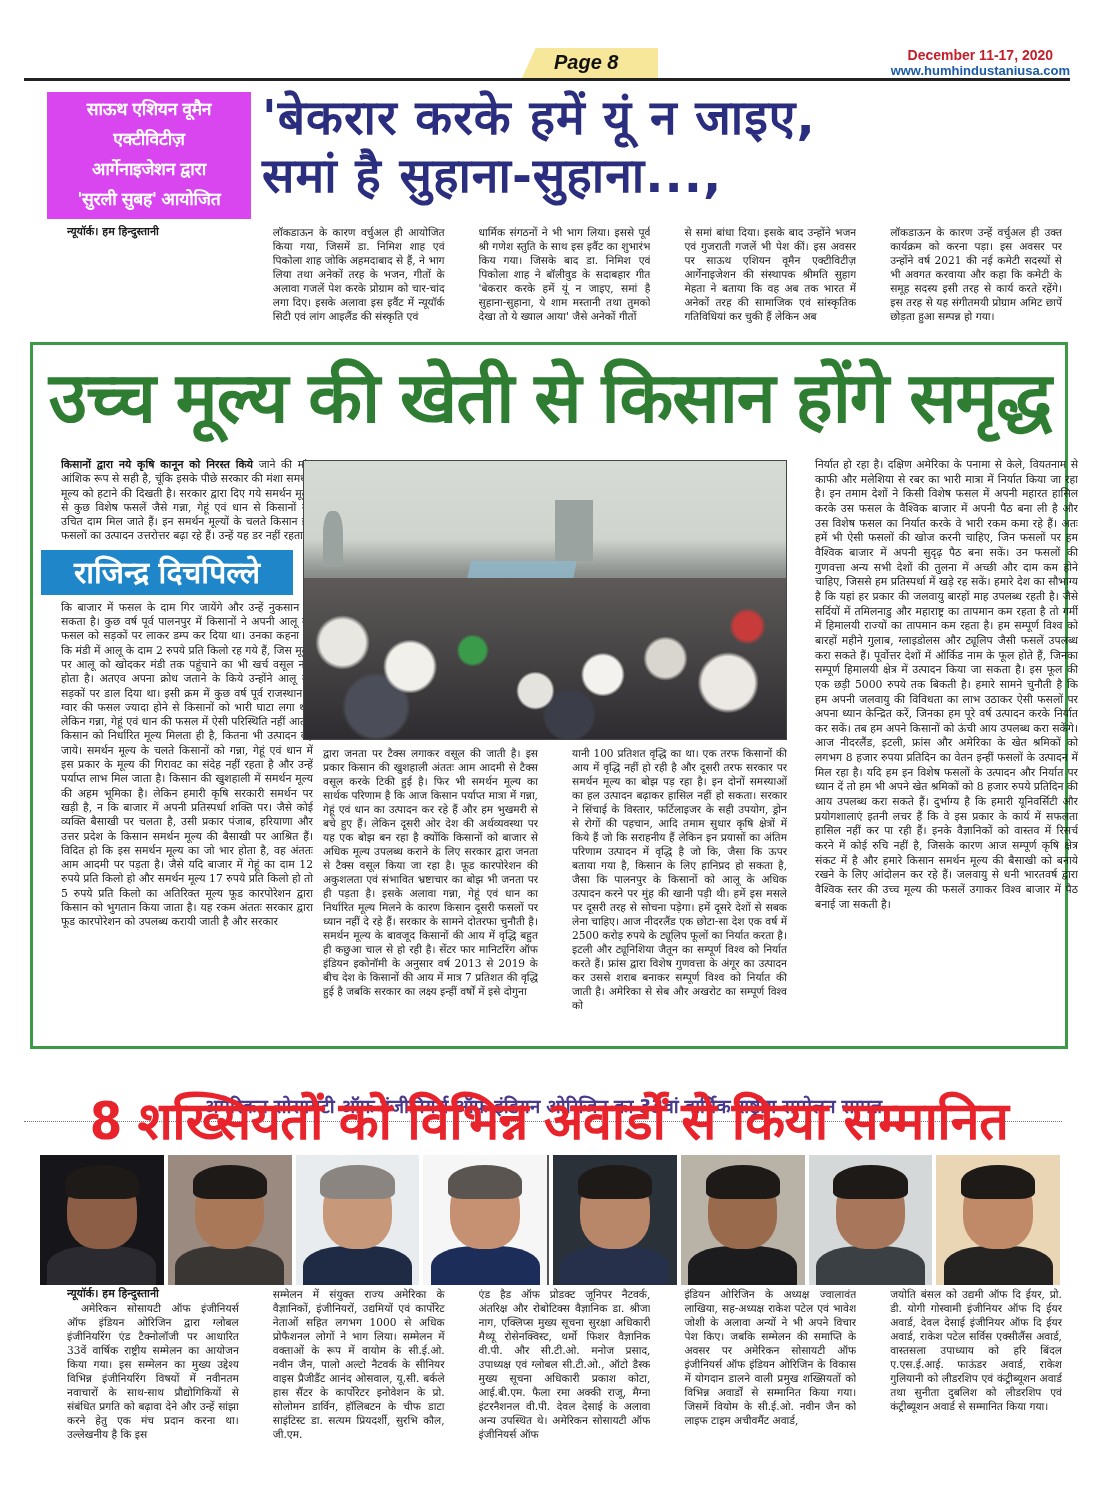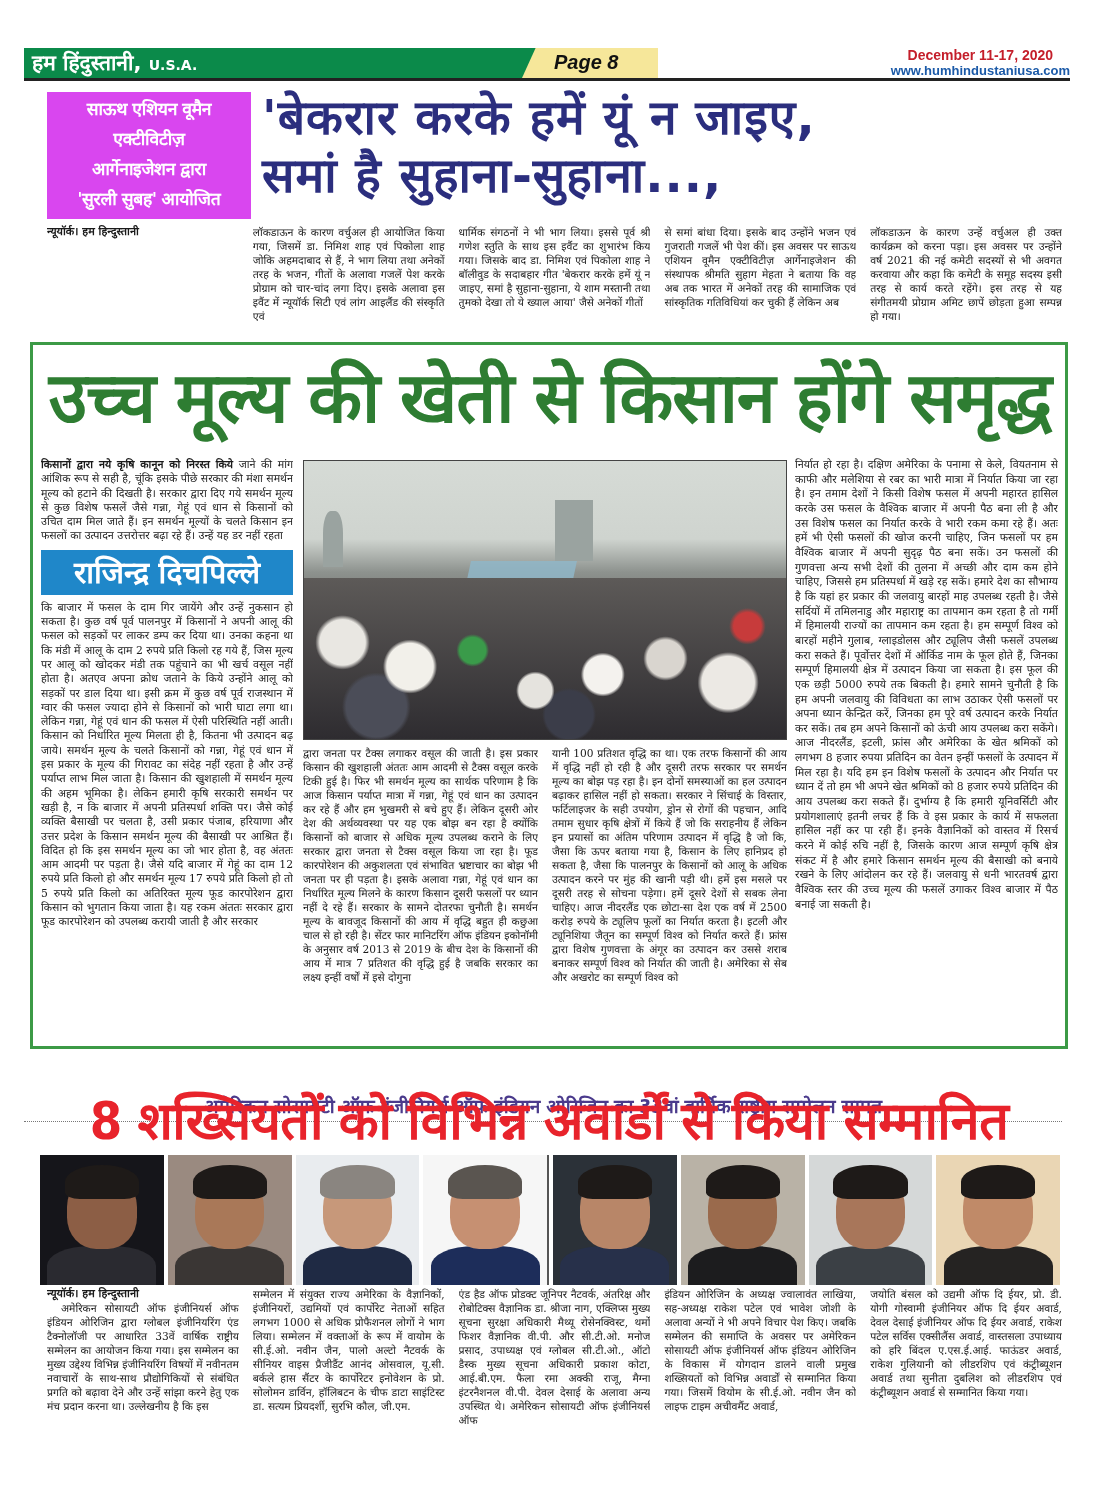--- a/index.html
+++ b/index.html
@@ -16,21 +16,21 @@
   .mast-rule { position: absolute; left: 0; top: 30px; width: 100%; height: 3px; background: #222; }
   .mast-date { position: absolute; right: 0; top: 0; text-align: center; font-family: "Liberation Sans", sans-serif; font-weight: bold; font-size: 14px; line-height: 15px; color: #c41e2a; }
   .mast-url { color: #1b5aa8; font-size: 13px; }
 
   
   .red-box { position: absolute; left: 47px; top: 92px; width: 204px; height: 127px; background: #d946ef; color: #fff; text-align: center; font-family: "DejaVu Sans Condensed", "DejaVu Sans", sans-serif; font-weight: bold; font-size: 17.5px; line-height: 30px; padding-top: 2px; letter-spacing: -0.3px; }
   .red-box div { white-space: nowrap; }
   .blue-head { position: absolute; left: 262px; top: 88px; width: 800px; color: #2b2e7e; font-family: "DejaVu Sans", sans-serif; font-weight: bold; font-size: 48px; line-height: 58px; letter-spacing: 1px; white-space: nowrap; }
 
   .cols { position: absolute; display: flex; gap: 14px; }
-  .col { font-family: "DejaVu Serif", serif; font-size: 10.6px; line-height: 14px; text-align: justify; color: #1a1a1a; overflow: hidden; }
+  .col { font-family: "DejaVu Serif", serif; font-size: 10.6px; line-height: 14px; text-align: justify; color: #1a1a1a; overflow: hidden; margin-left: 20px; }
   .dateline { font-family: "DejaVu Sans", sans-serif; font-weight: bold; font-size: 11px; }
   .indent { text-indent: 14px; }
 
   .top-cols { left: 47px; top: 225px; width: 1015px; height: 112px; }
   .top-cols .col { width: 193px; }
 
   
   .green-frame { position: absolute; left: 30px; top: 342px; width: 1038px; height: 707px; border: 3px solid #3c9a46; }
   .green-head { position: absolute; left: 40px; top: 348px; width: 1020px; text-align: center; color: #2e7d32; font-family: "DejaVu Sans Condensed", "DejaVu Sans", sans-serif; font-weight: bold; font-size: 70px; line-height: 100px; white-space: nowrap; letter-spacing: -1px; }
 
@@ -70,23 +70,20 @@
   .portrait .body { position: absolute; left: 6%; bottom: -8%; width: 88%; height: 38%; border-radius: 40% 40% 0 0; }
   .portrait .hair { position: absolute; left: 20%; top: 8%; width: 60%; height: 26%; border-radius: 50% 50% 20% 20%; background: #1e1a18; }
 
   .bottom-cols { left: 47px; top: 1287px; width: 1015px; height: 175px; }
   .bottom-cols .col { width: 193px; }
 </style>
 </head>
 <body>
 
 <div class="masthead">
-  <div class="mast-green">
-    <span class="mast-title"><span>हम हिंदुस्तानी,</span> <small>U.S.A.</small></span>
-  </div>
   <div class="mast-page">
     <span>Page 8</span>
   </div>
   <div class="mast-date">
     <div>December 11-17, 2020</div>
     <div class="mast-url">www.humhindustaniusa.com</div>
   </div>
   <div class="mast-rule"></div>
 </div>
 

